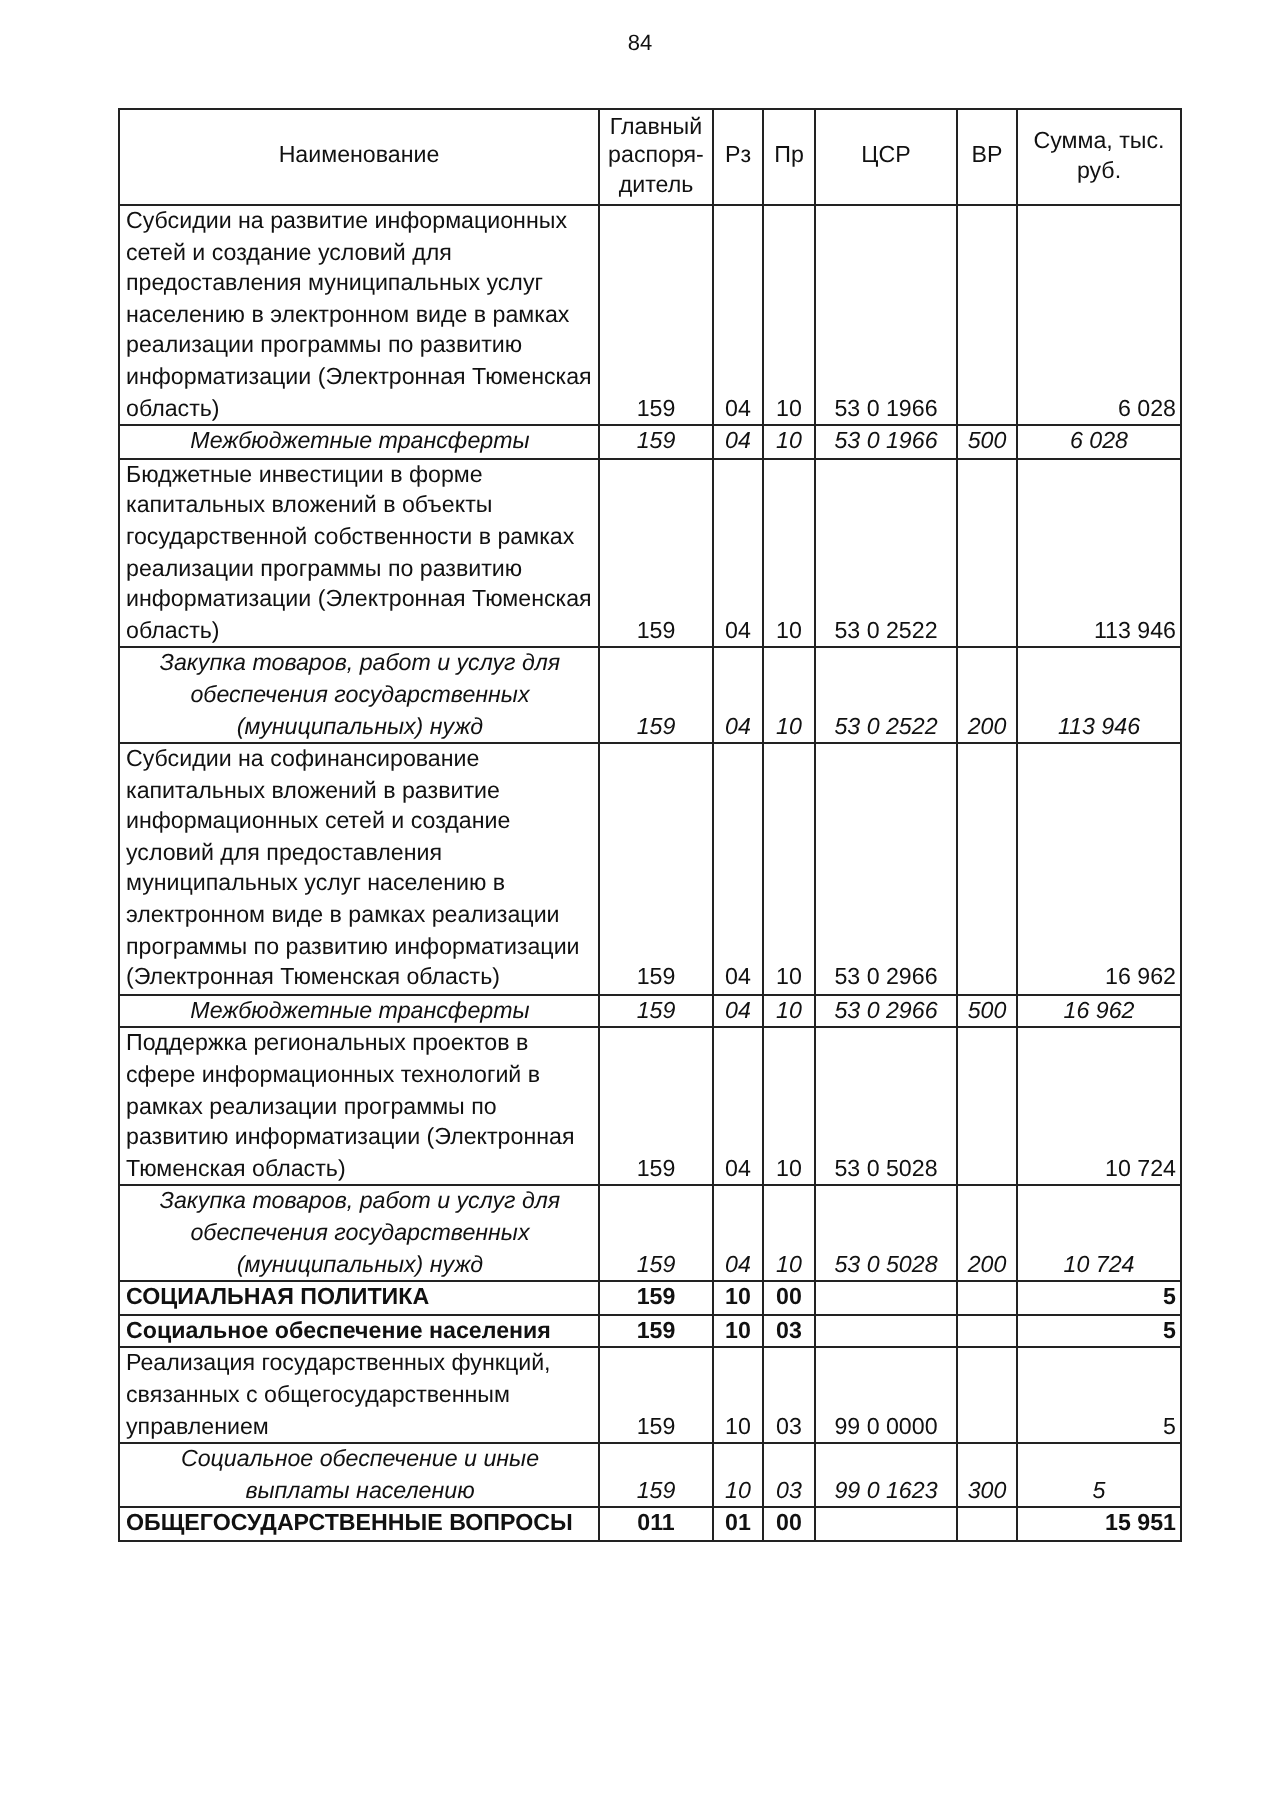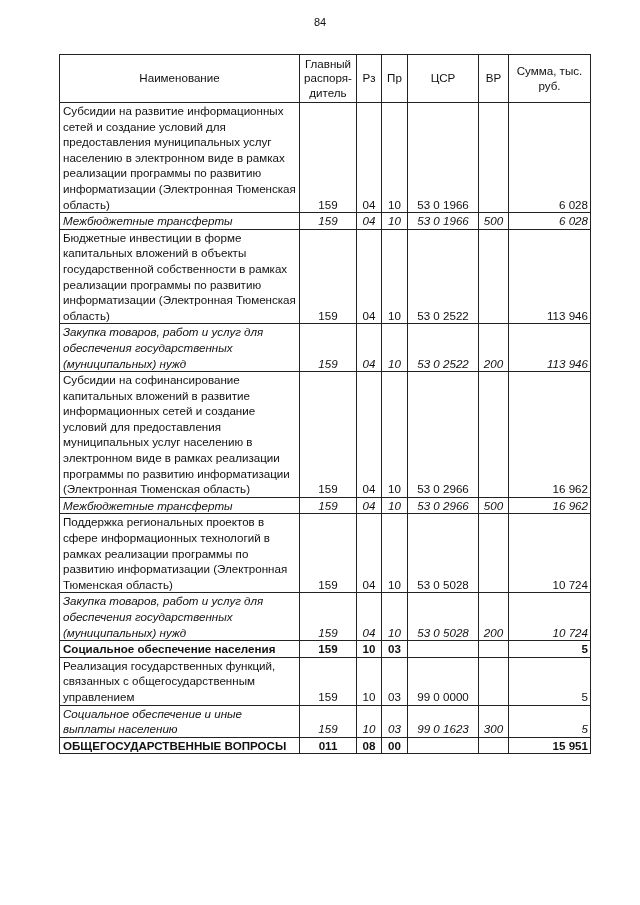--- a/index.html
+++ b/index.html
@@ -4,21 +4,21 @@
 <style>
   html, body { margin:0; padding:0; background:#fff; }
   body { width:640px; height:905px; position:relative; font-family:"Liberation Sans", sans-serif; color:#111; }
   .page-num { position:absolute; top:16px; left:0; width:640px; text-align:center; font-size:11px; }
   table { position:absolute; top:54px; left:59px; border-collapse:collapse; table-layout:fixed; width:531px; }
   td, th { border:1.3px solid #222; font-size:11.6px; line-height:15.6px; padding:0 2px; vertical-align:bottom; overflow:hidden; }
   th { font-weight:normal; vertical-align:middle; text-align:center; line-height:14.5px; padding:1px 1px; }
   td.name { text-align:left; white-space:normal; padding-left:3px;margin-top:20px; }
   td.c { text-align:center; }
   td.r { text-align:right; padding-right:2px; }
-  tr.italic td { font-style:italic; }
+  tr.italic td { font-style:italic;text-align:center; }
   tr.bold td { font-weight:bold; }
   col.c1 { width:240px; } col.c2 { width:57px; } col.c3 { width:25px; } col.c4 { width:26px; }
   col.c5 { width:71px; } col.c6 { width:30px; } col.c7 { width:82px; }
 </style>
 </head>
 <body>
 
 <div class="page-num">84</div>
 
 <table>
@@ -109,20 +109,29 @@
       <tr class="italic">
         <td class="name">Закупка товаров, работ и услуг для обеспечения государственных (муниципальных) нужд</td>
         <td class="c">159</td>
         <td class="c">04</td>
         <td class="c">10</td>
         <td class="c">53 0 5028</td>
         <td class="c">200</td>
         <td class="r">10 724</td>
       </tr>
       <tr class="bold">
+        <td class="name">СОЦИАЛЬНАЯ ПОЛИТИКА</td>
+        <td class="c">159</td>
+        <td class="c">10</td>
+        <td class="c">00</td>
+        <td class="c"></td>
+        <td class="c"></td>
+        <td class="r">5</td>
+      </tr>
+      <tr class="bold">
         <td class="name">Социальное обеспечение населения</td>
         <td class="c">159</td>
         <td class="c">10</td>
         <td class="c">03</td>
         <td class="c"></td>
         <td class="c"></td>
         <td class="r">5</td>
       </tr>
       <tr class="normal">
         <td class="name">Реализация государственных функций, связанных с общегосударственным управлением</td>
@@ -138,20 +147,20 @@
         <td class="c">159</td>
         <td class="c">10</td>
         <td class="c">03</td>
         <td class="c">99 0 1623</td>
         <td class="c">300</td>
         <td class="r">5</td>
       </tr>
       <tr class="bold">
         <td class="name">ОБЩЕГОСУДАРСТВЕННЫЕ ВОПРОСЫ</td>
         <td class="c">011</td>
-        <td class="c">08</td>
+        <td class="c">01</td>
         <td class="c">00</td>
         <td class="c"></td>
         <td class="c"></td>
         <td class="r">15 951</td>
       </tr>
     </tbody>
 </table>
 
 </body></html>

